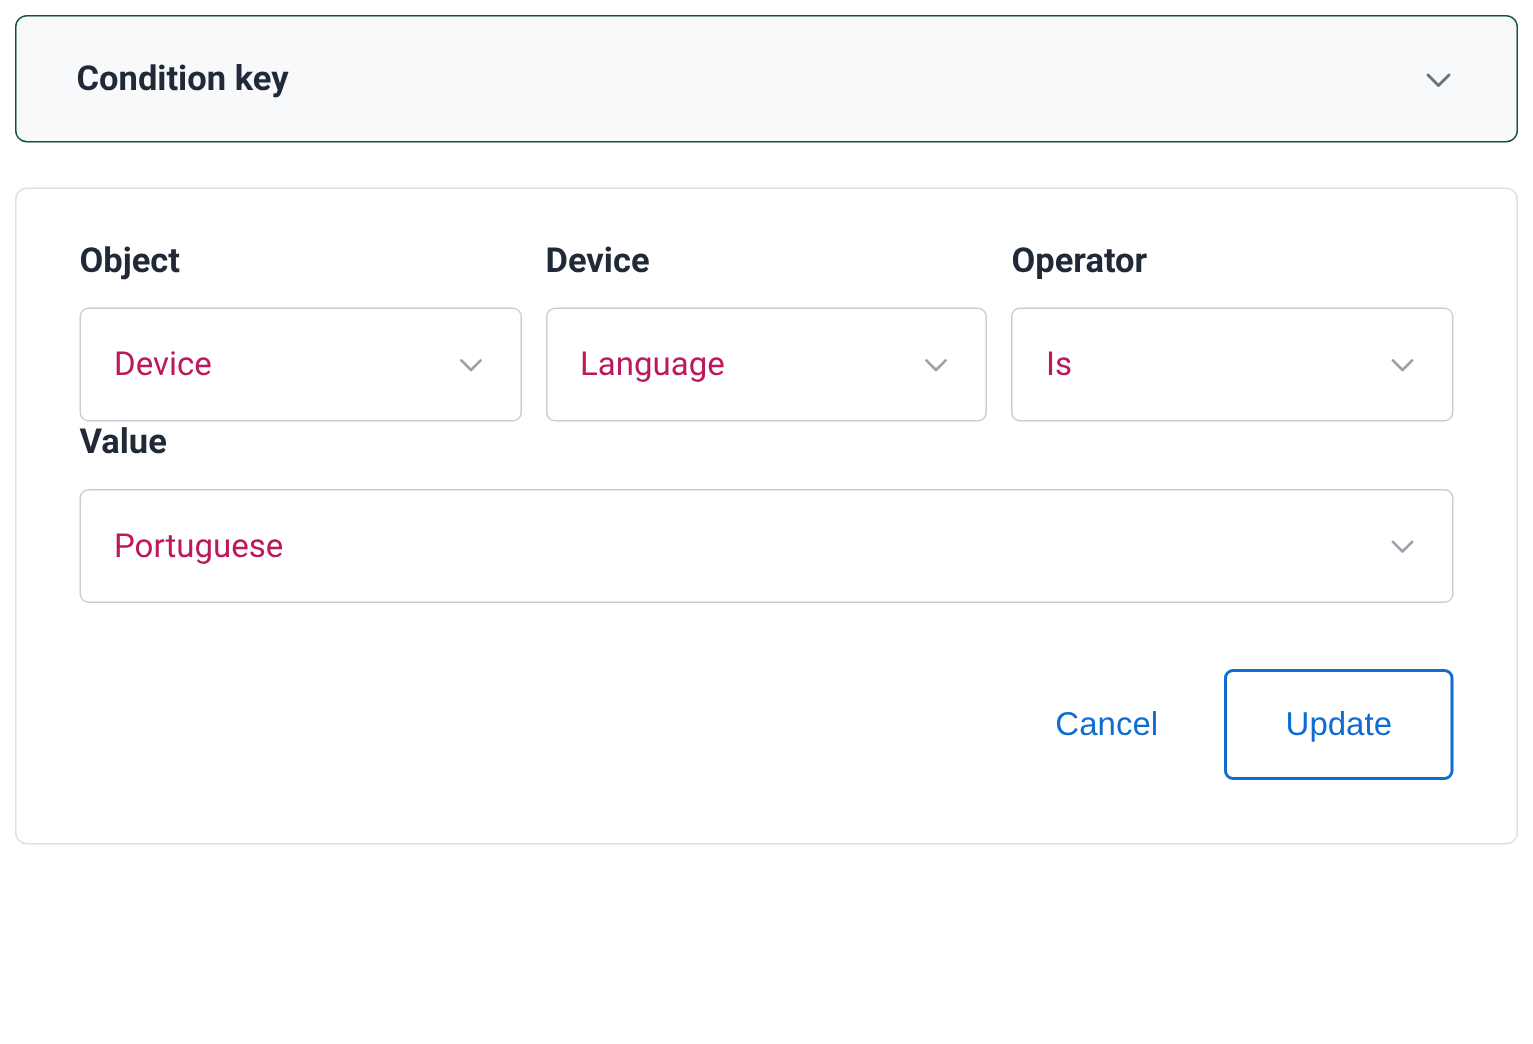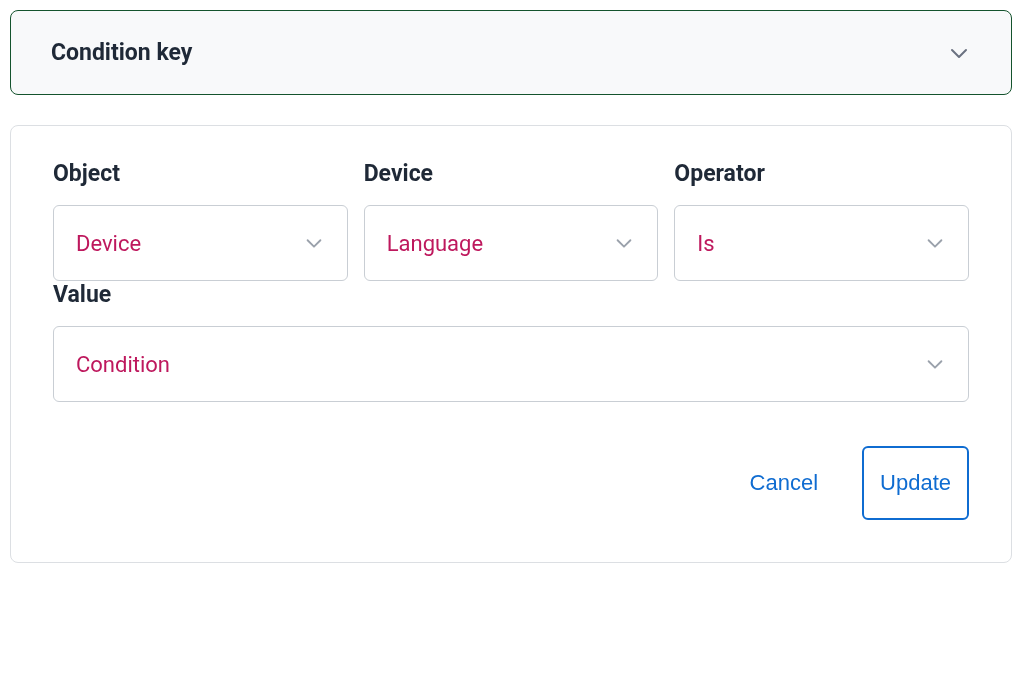--- a/index.html
+++ b/index.html
@@ -95,21 +95,21 @@
       cursor: pointer;
       padding: 0;
     }
     .btn-update {
       border: 2px solid #0f6cd1;
       background: #fff;
       color: #0f6cd1;
       font-size: 22px;
       font-weight: 400;
       cursor: pointer;
-      padding: 22px 16px;
+      padding: 22px 39px;
       border-radius: 6px;
     }
   </style>
 </head>
 <body>
 
 <div class="accordion-header">
   <span class="accordion-title">Condition key</span>
   <span class="chevron">
     <svg width="24" height="24" viewBox="0 0 24 24" fill="none" stroke="currentColor" stroke-width="2" stroke-linecap="round" stroke-linejoin="round">
@@ -155,21 +155,21 @@
             </svg>
         </span>
       </div>
     </div>
 
   </div>
 
   <div class="field-group value-group">
     <div class="field-label">Value</div>
     <div class="select value-select">
-      <span class="select-text">Condition</span>
+      <span class="select-text">Portuguese</span>
       <span class="chevron">
         <svg width="22" height="22" viewBox="0 0 24 24" fill="none" stroke="currentColor" stroke-width="2" stroke-linecap="round" stroke-linejoin="round">
             <polyline points="5 9 12 16 19 9"></polyline>
           </svg>
       </span>
     </div>
   </div>
 
   <div class="actions">
     <button class="btn-cancel">Cancel</button>

